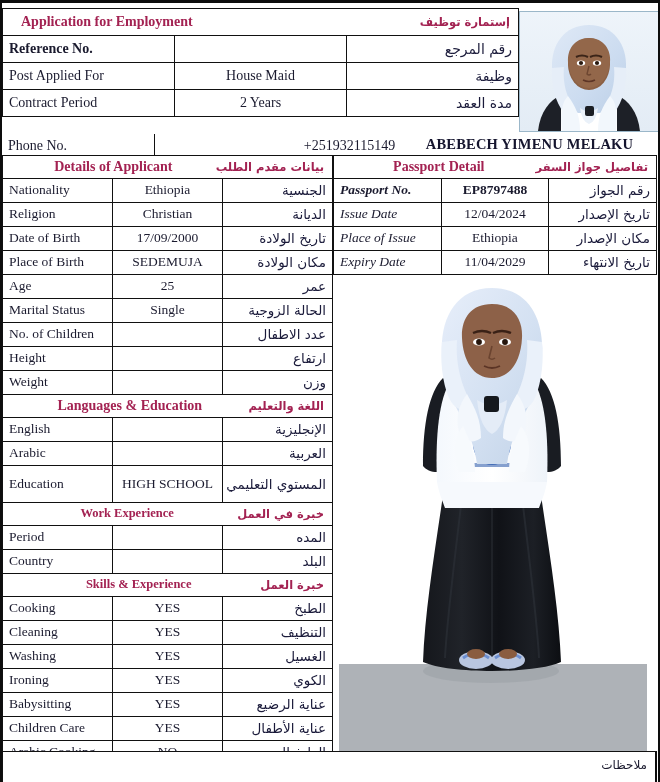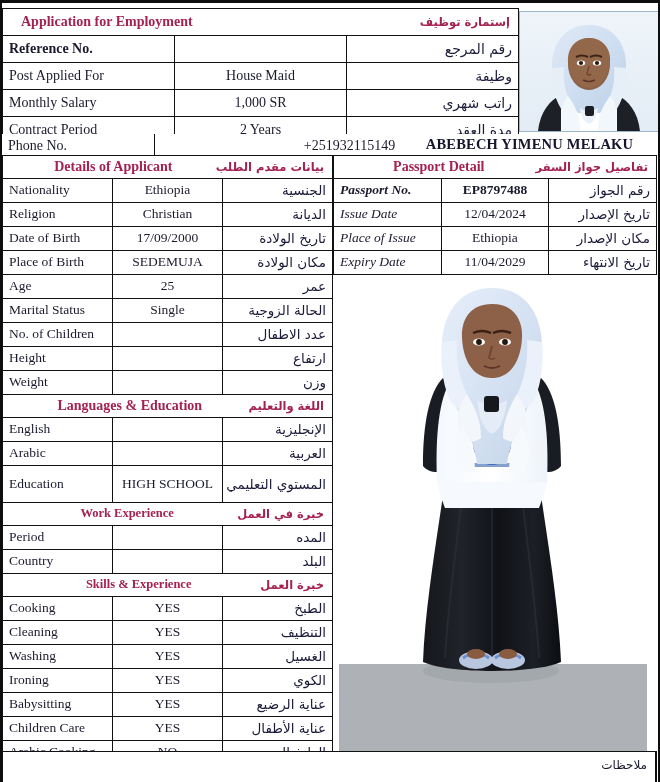--- a/index.html
+++ b/index.html
@@ -206,25 +206,20 @@
     </tr>
     <tr>
       <td class="lbl" style="width:140px">Reference No.</td>
       <td class="val" style="width:245px"></td>
       <td class="ar" style="width:132px">رقم المرجع</td>
     </tr>
     <tr>
       <td class="lbl" style="font-weight:normal">Post Applied For</td>
       <td class="val">House Maid</td>
       <td class="ar">وظيفة</td>
-    </tr>
-    <tr>
-      <td class="lbl" style="font-weight:normal">Monthly Salary</td>
-      <td class="val">1,000 SR</td>
-      <td class="ar">راتب شهري</td>
     </tr>
     <tr>
       <td class="lbl" style="font-weight:normal">Contract Period</td>
       <td class="val">2 Years</td>
       <td class="ar">مدة العقد</td>
     </tr>
   </tbody>
     </table>
 
   <table class="grid" id="phone-row">

